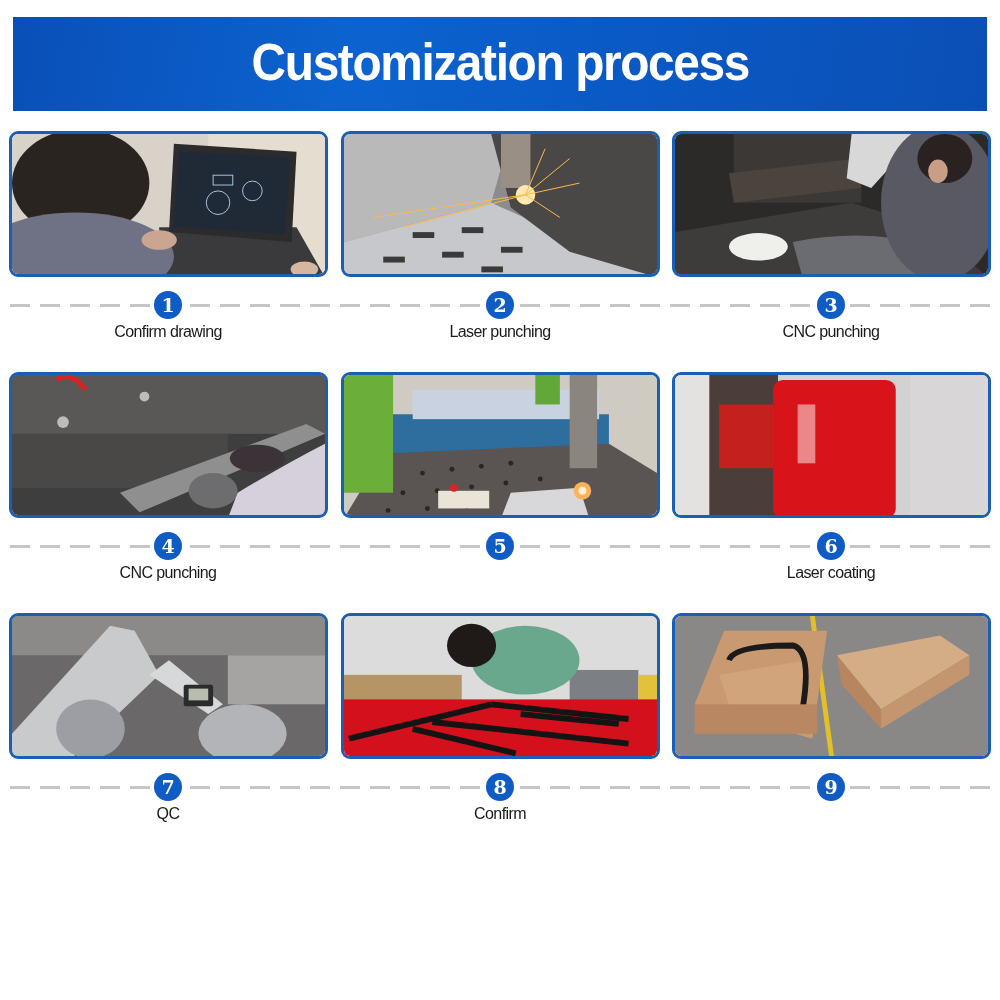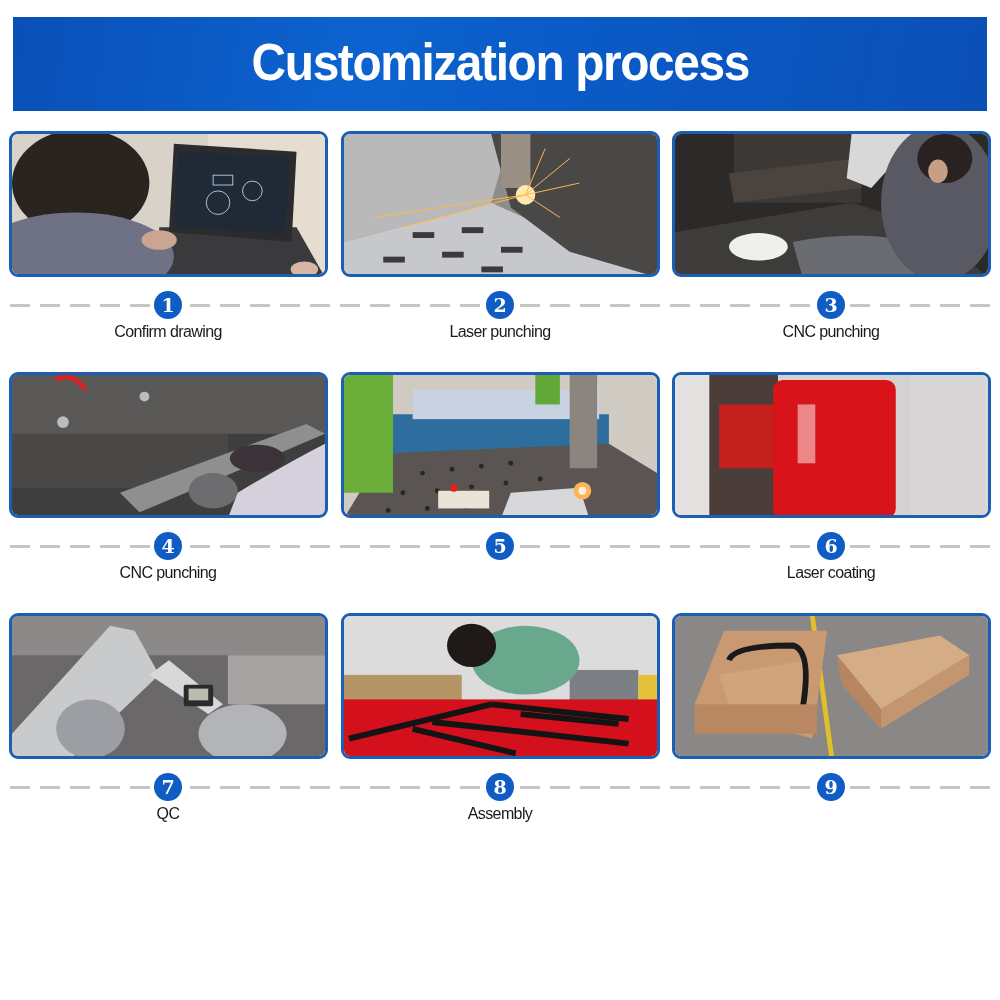--- a/index.html
+++ b/index.html
@@ -273,16 +273,16 @@
         <polygon points="165,40 210,95 210,115 170,70" fill="#b78660"></polygon>
         <polygon points="210,95 300,40 300,60 210,115" fill="#c39670"></polygon>
       </svg>
     </div>
 
     <div class="divider"></div>
     <div class="step-badge badge0">7</div>
     <div class="step-badge badge1">8</div>
     <div class="step-badge badge2">9</div>
     <div class="step-label label0">QC</div>
-    <div class="step-label label1">Assembly</div>
+    <div class="step-label label1">Confirm</div>
   </div>
 
 </div>
 
 </body></html>

